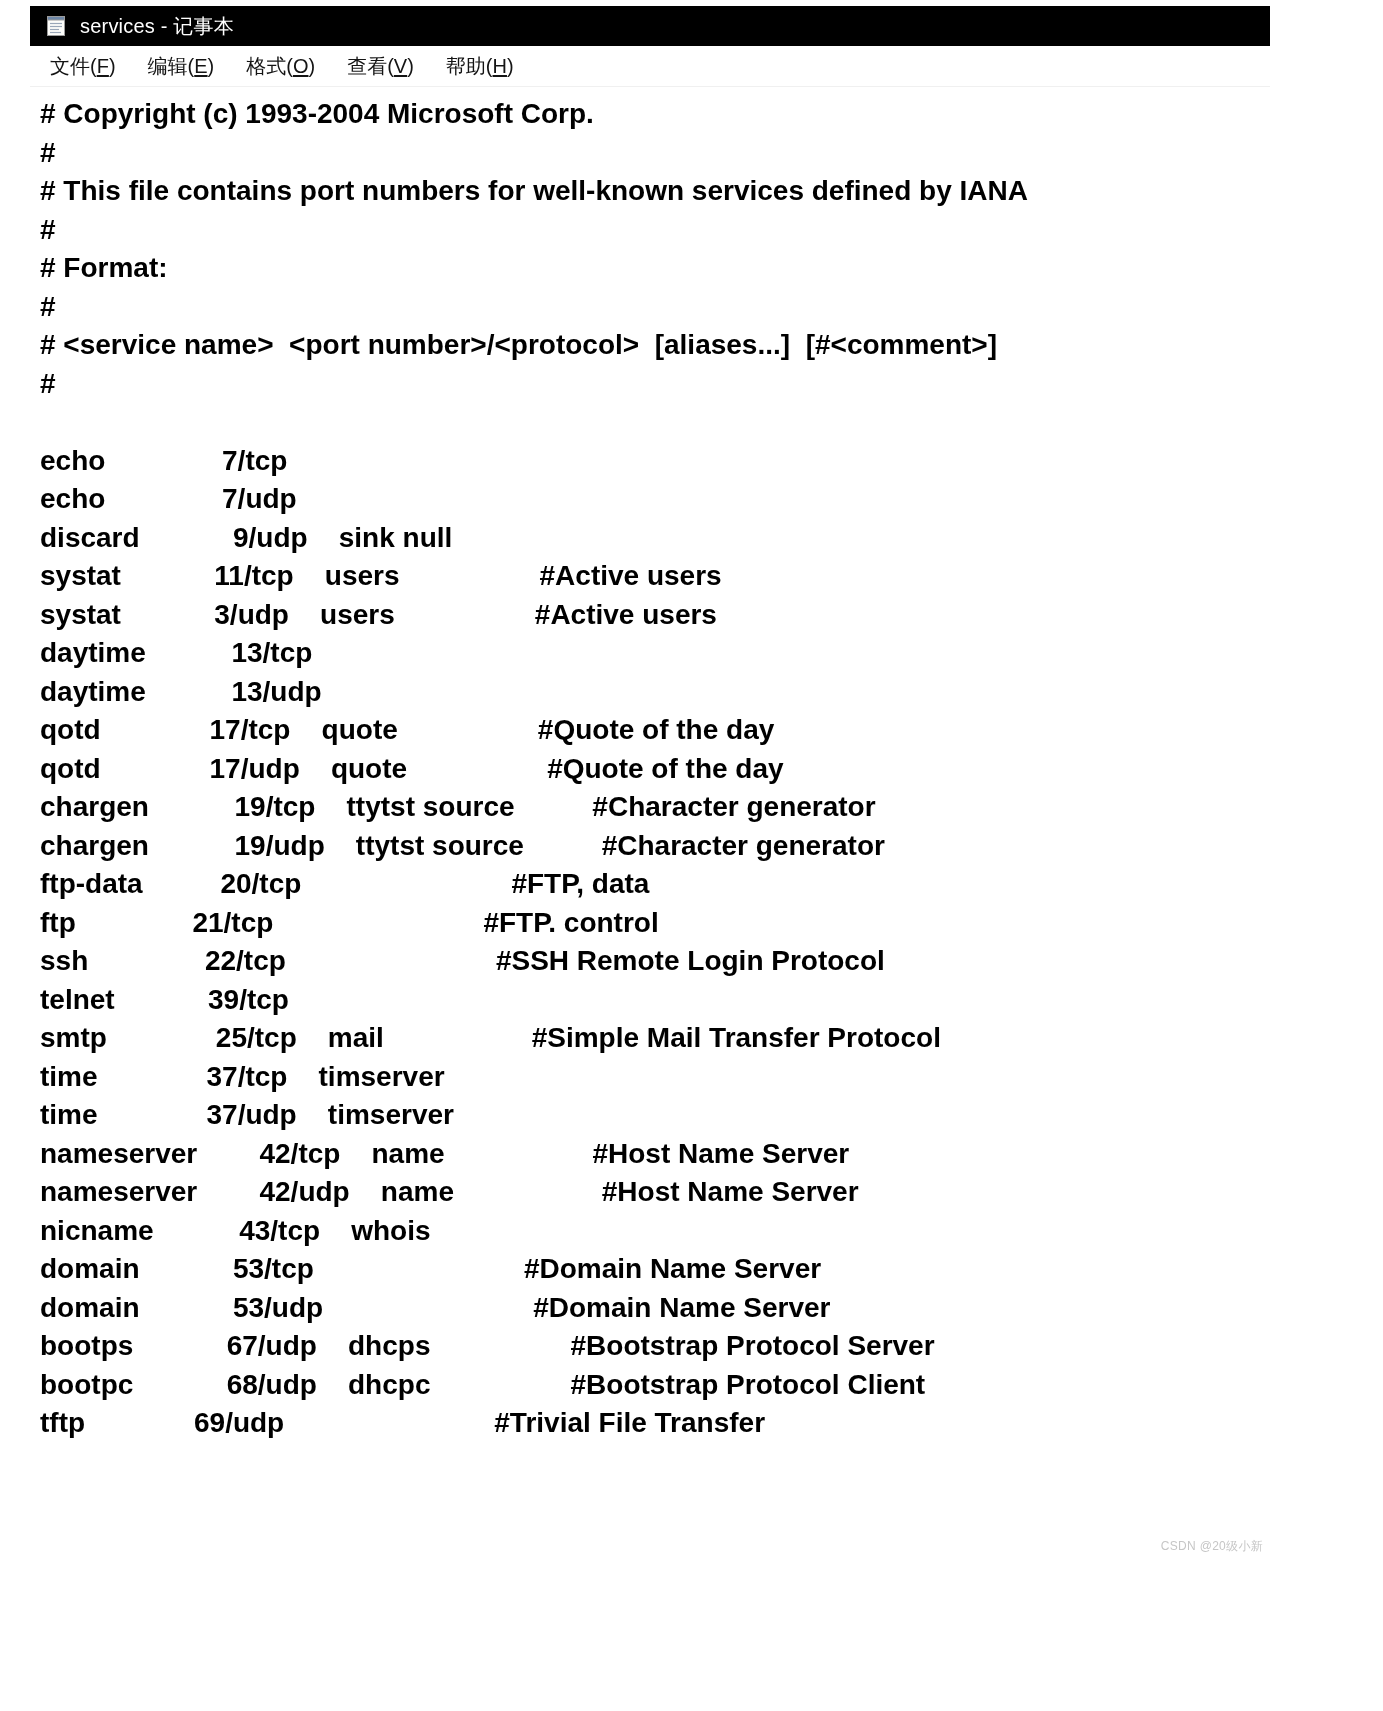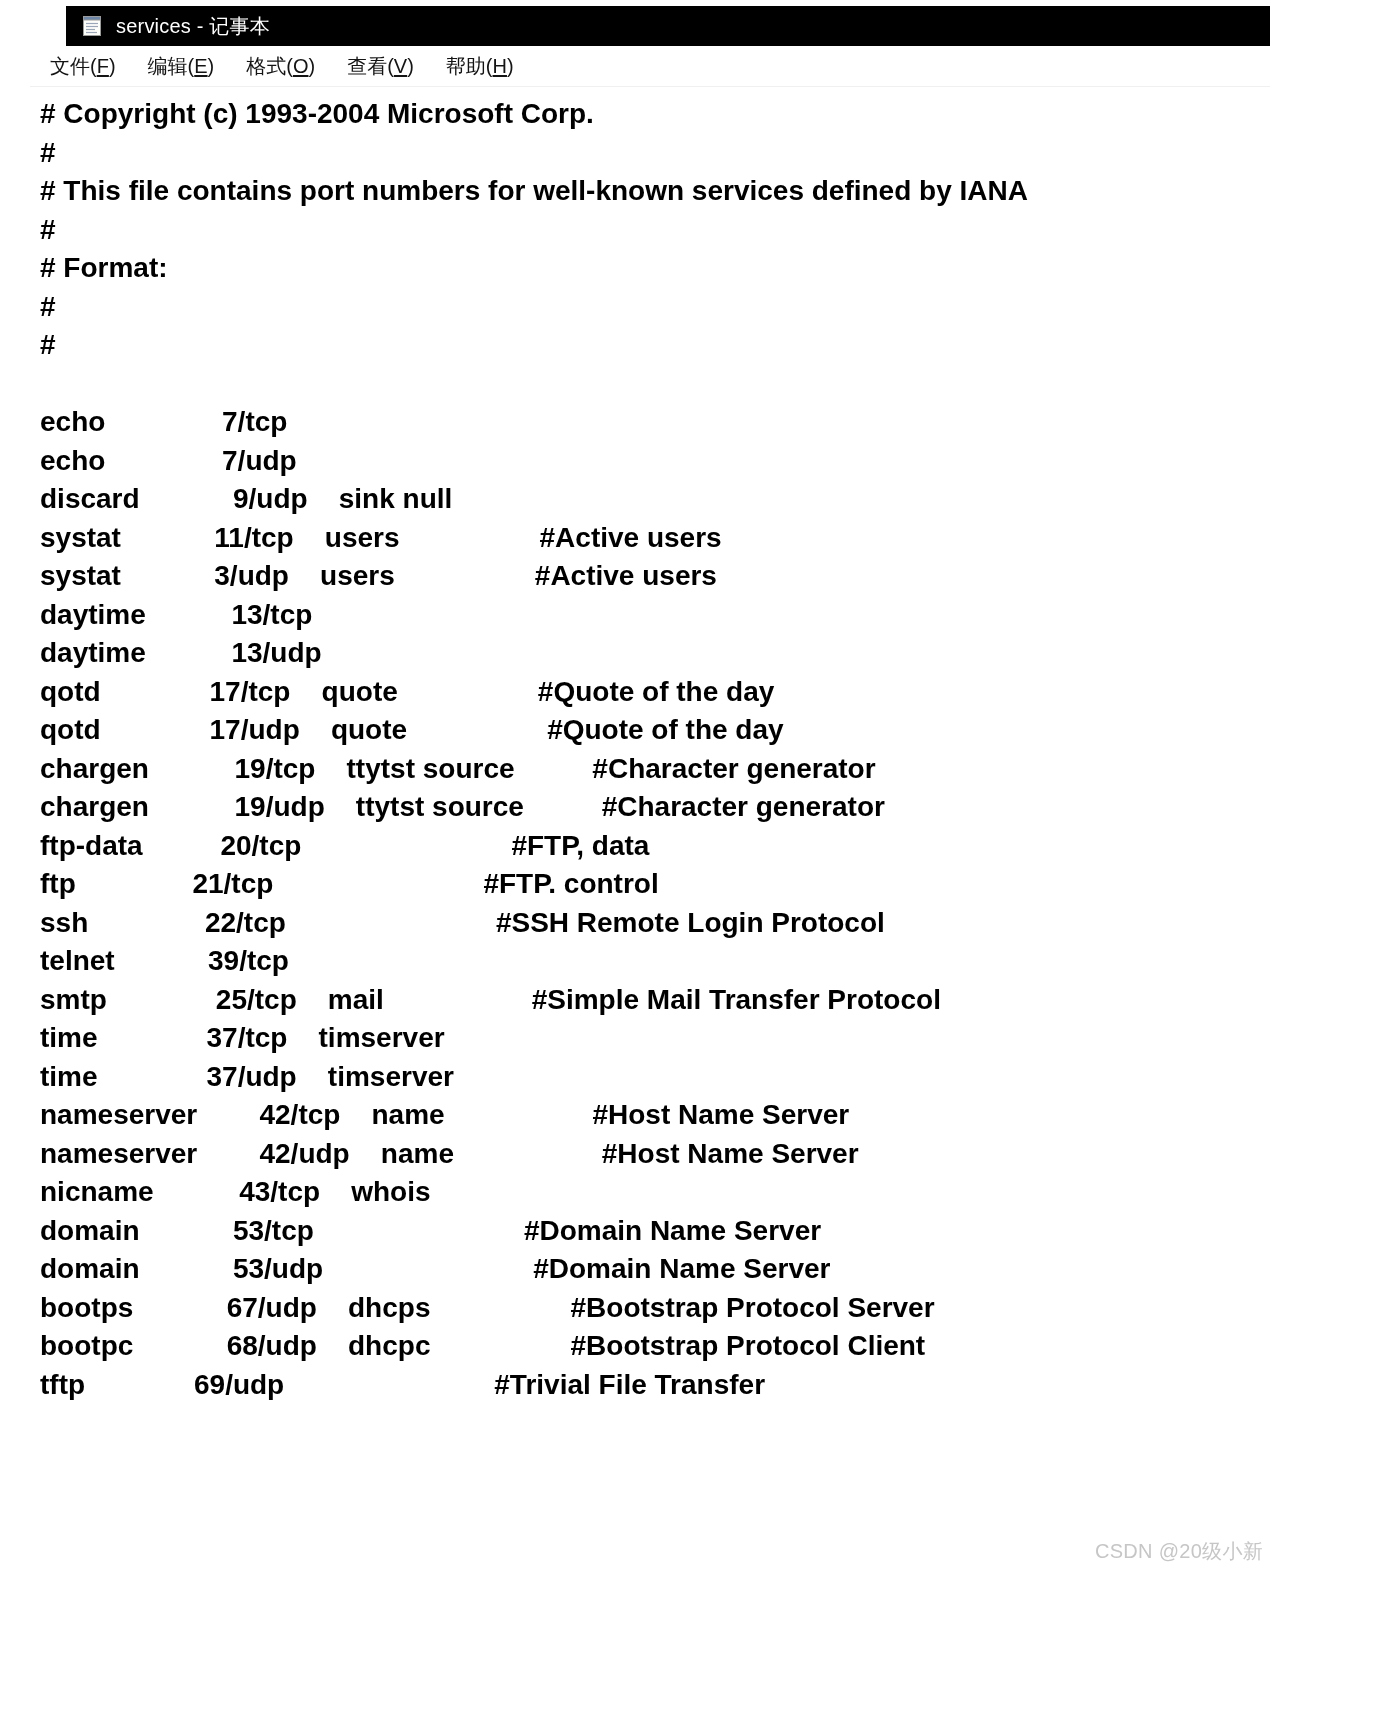--- a/index.html
+++ b/index.html
@@ -19,21 +19,20 @@
     background: #ffffff;
     overflow: hidden;
   }
   .titlebar {
     height: 40px;
     background: #000000;
     display: flex;
     align-items: center;
     padding: 0 14px;
     gap: 12px;
-    margin-left: 36px;
   }
   .app-icon { display: flex; align-items: center; }
   .title {
     color: #ffffff;
     font-size: 20px;
     letter-spacing: 0.2px;
   }
   .menubar {
     height: 41px;
     background: #ffffff;
@@ -57,21 +56,21 @@
     color: #000000;
     cursor: text;
     font-weight: bold;
   }
   .line { white-space: pre; }
   .line:empty::before { content: "\00a0"; }
   .watermark {
     position: absolute;
     top: 1538px;
     right: 120px;
-    font-size: 20px;
+    font-size: 12px;
     color: #c6c6c6;
     letter-spacing: 0.3px;
   }
 </style>
 </head>
 <body>
 
 <div class="window">
 
   <div class="titlebar">
@@ -99,20 +98,21 @@
   </div>
 
   <div class="content">
     <div>
         <div class="line"># Copyright (c) 1993-2004 Microsoft Corp.</div>
         <div class="line">#</div>
         <div class="line"># This file contains port numbers for well-known services defined by IANA</div>
         <div class="line">#</div>
         <div class="line"># Format:</div>
         <div class="line">#</div>
+        <div class="line"># &lt;service name&gt;  &lt;port number&gt;/&lt;protocol&gt;  [aliases...]  [#&lt;comment&gt;]</div>
         <div class="line">#</div>
         <div class="line"></div>
         <div class="line">echo               7/tcp</div>
         <div class="line">echo               7/udp</div>
         <div class="line">discard            9/udp    sink null</div>
         <div class="line">systat            11/tcp    users                  #Active users</div>
         <div class="line">systat            3/udp    users                  #Active users</div>
         <div class="line">daytime           13/tcp</div>
         <div class="line">daytime           13/udp</div>
         <div class="line">qotd              17/tcp    quote                  #Quote of the day</div>

